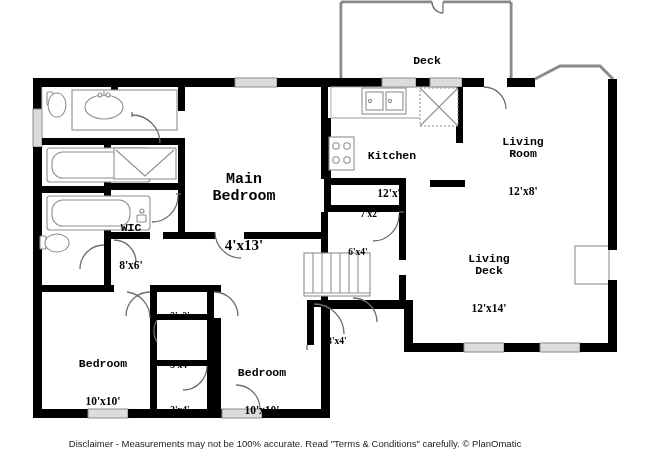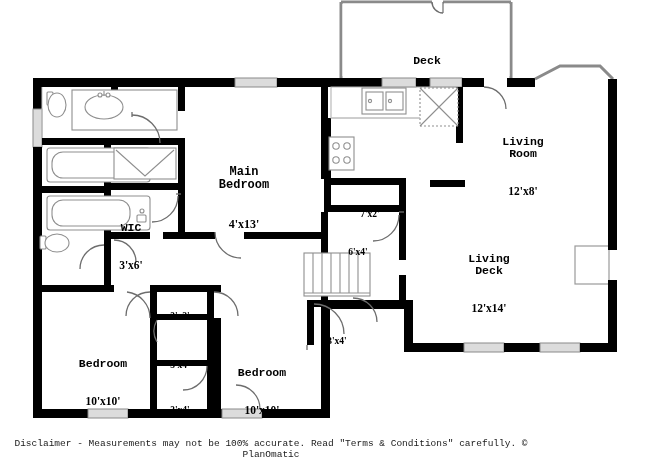--- a/index.html
+++ b/index.html
@@ -31,34 +31,35 @@
     text-align: center;
     font-weight: bold;
     color: #000000;
     line-height: 1.08;
     white-space: pre;
     pointer-events: none;
   }
   .room-label .rl-name { display: block; font-family: Liberation Mono, monospace; }
   .room-label .rl-dim  { display: block; }
 
-  .lbl-lg  { font-size: 12px; }
+  .lbl-lg  { font-size: 15px; }
   .lbl-md  { font-size: 11.5px; }
   .lbl-xs  { font-size: 9.5px; }
   .lbl-fp  { font-size: 8.5px; }
 
   .disclaimer {
     position: absolute;
     left: 0;
     top: 438px;
     width: 542px;
     text-align: center;
     font-size: 9.5px;
     color: #1a1a1a;
-    font-family: Liberation Mono, monospace;
+    font-family: Liberation Sans, sans-serif;
+    padding-left: 24px;
   }
 </style>
 </head>
 <body>
 
 <div id="plan-root">
 
   <svg id="floorplan" width="650" height="473" viewBox="0 0 650 473" shape-rendering="geometricPrecision">
 
     <g>
@@ -304,36 +305,40 @@
   <div class="room-label lbl-md" style="left:367px; top:30px; width:120px;">
     <span class="rl-name">Deck</span>
   </div>
 
   <div class="room-label lbl-lg" style="left:184px; top:140px; width:120px;">
     <span class="rl-name">Main
 Bedroom</span>
     <span class="rl-dim">4'x13'</span>
   </div>
 
+  <div class="room-label lbl-md" style="left:342px; top:125px; width:100px;">
+    <span class="rl-name">Kitchen</span>
+    <span class="rl-dim">12'x7'</span>
+  </div>
 
   <div class="room-label lbl-md" style="left:473px; top:111px; width:100px;">
     <span class="rl-name">Living
 Room</span>
     <span class="rl-dim">12'x8'</span>
   </div>
 
   <div class="room-label lbl-md" style="left:439px; top:228px; width:100px;">
     <span class="rl-name">Living
 Deck</span>
     <span class="rl-dim">12'x14'</span>
   </div>
 
   <div class="room-label lbl-md" style="left:91px; top:197px; width:80px;">
     <span class="rl-name">WIC</span>
-    <span class="rl-dim">3'x6'</span>
+    <span class="rl-dim">8'x6'</span>
   </div>
 
   <div class="room-label lbl-md" style="left:48px; top:333px; width:110px;">
     <span class="rl-name">Bedroom</span>
     <span class="rl-dim">10'x10'</span>
   </div>
 
   <div class="room-label lbl-md" style="left:207px; top:342px; width:110px;">
     <span class="rl-name">Bedroom</span>
     <span class="rl-dim">10'x10'</span>

